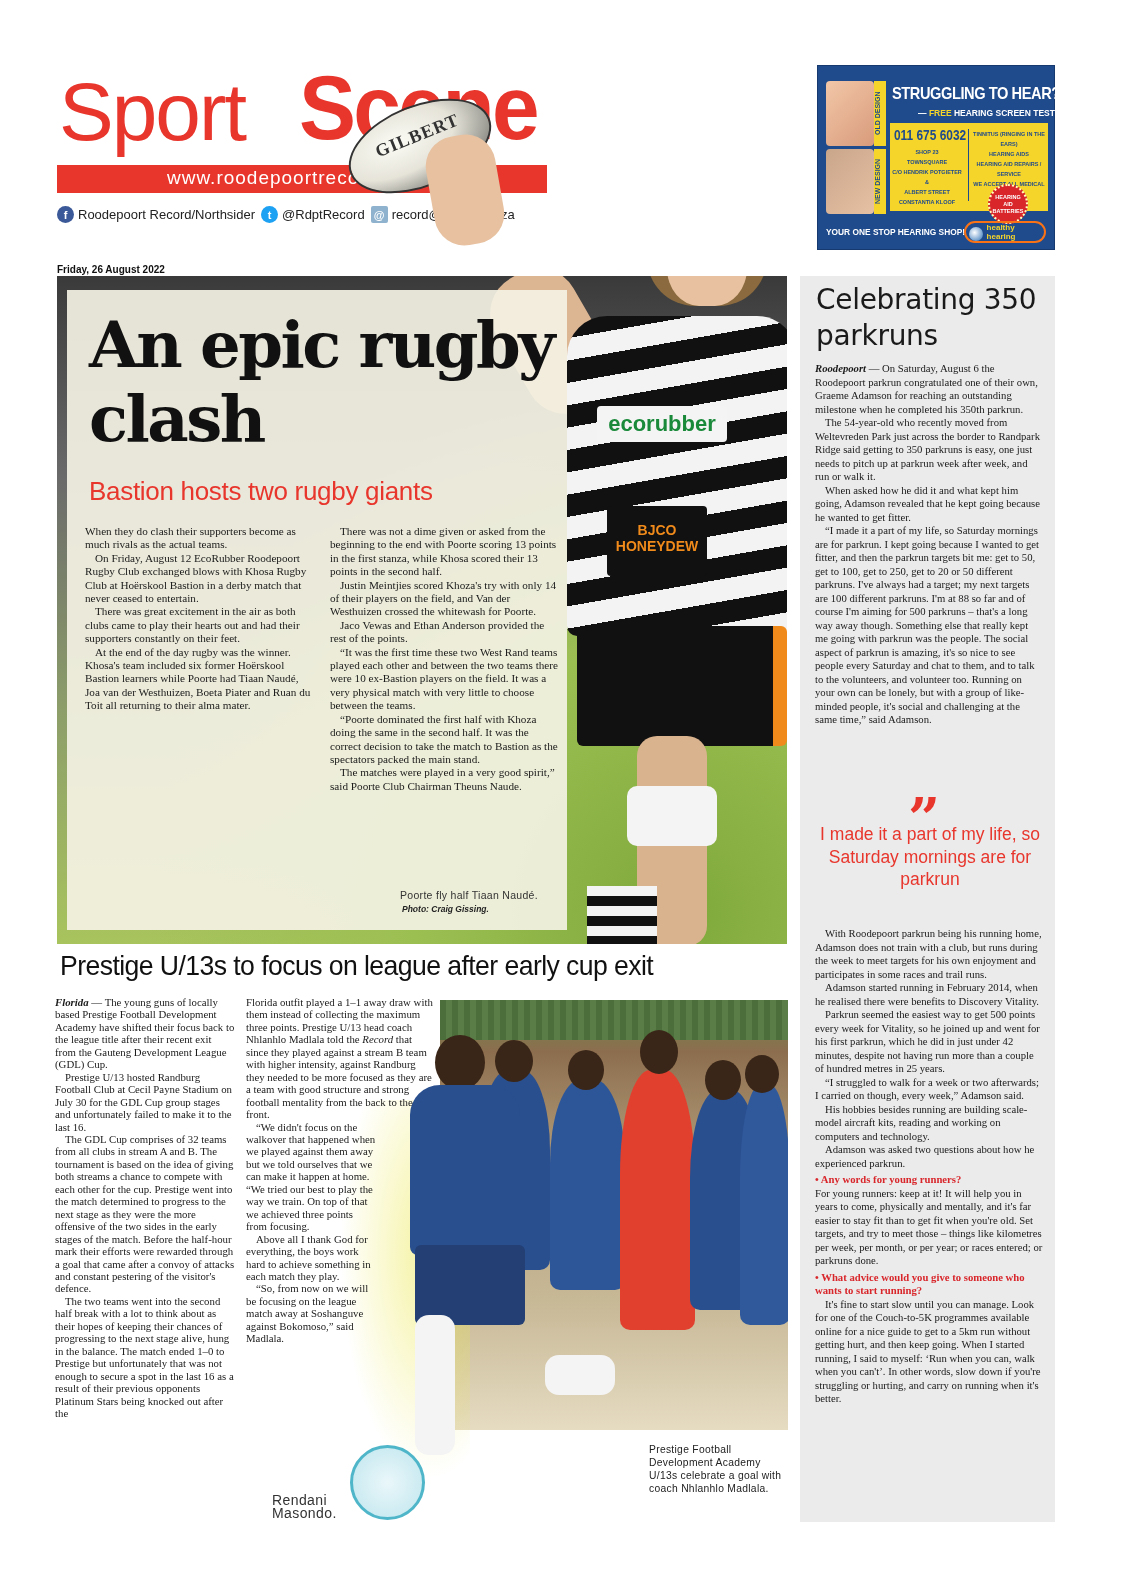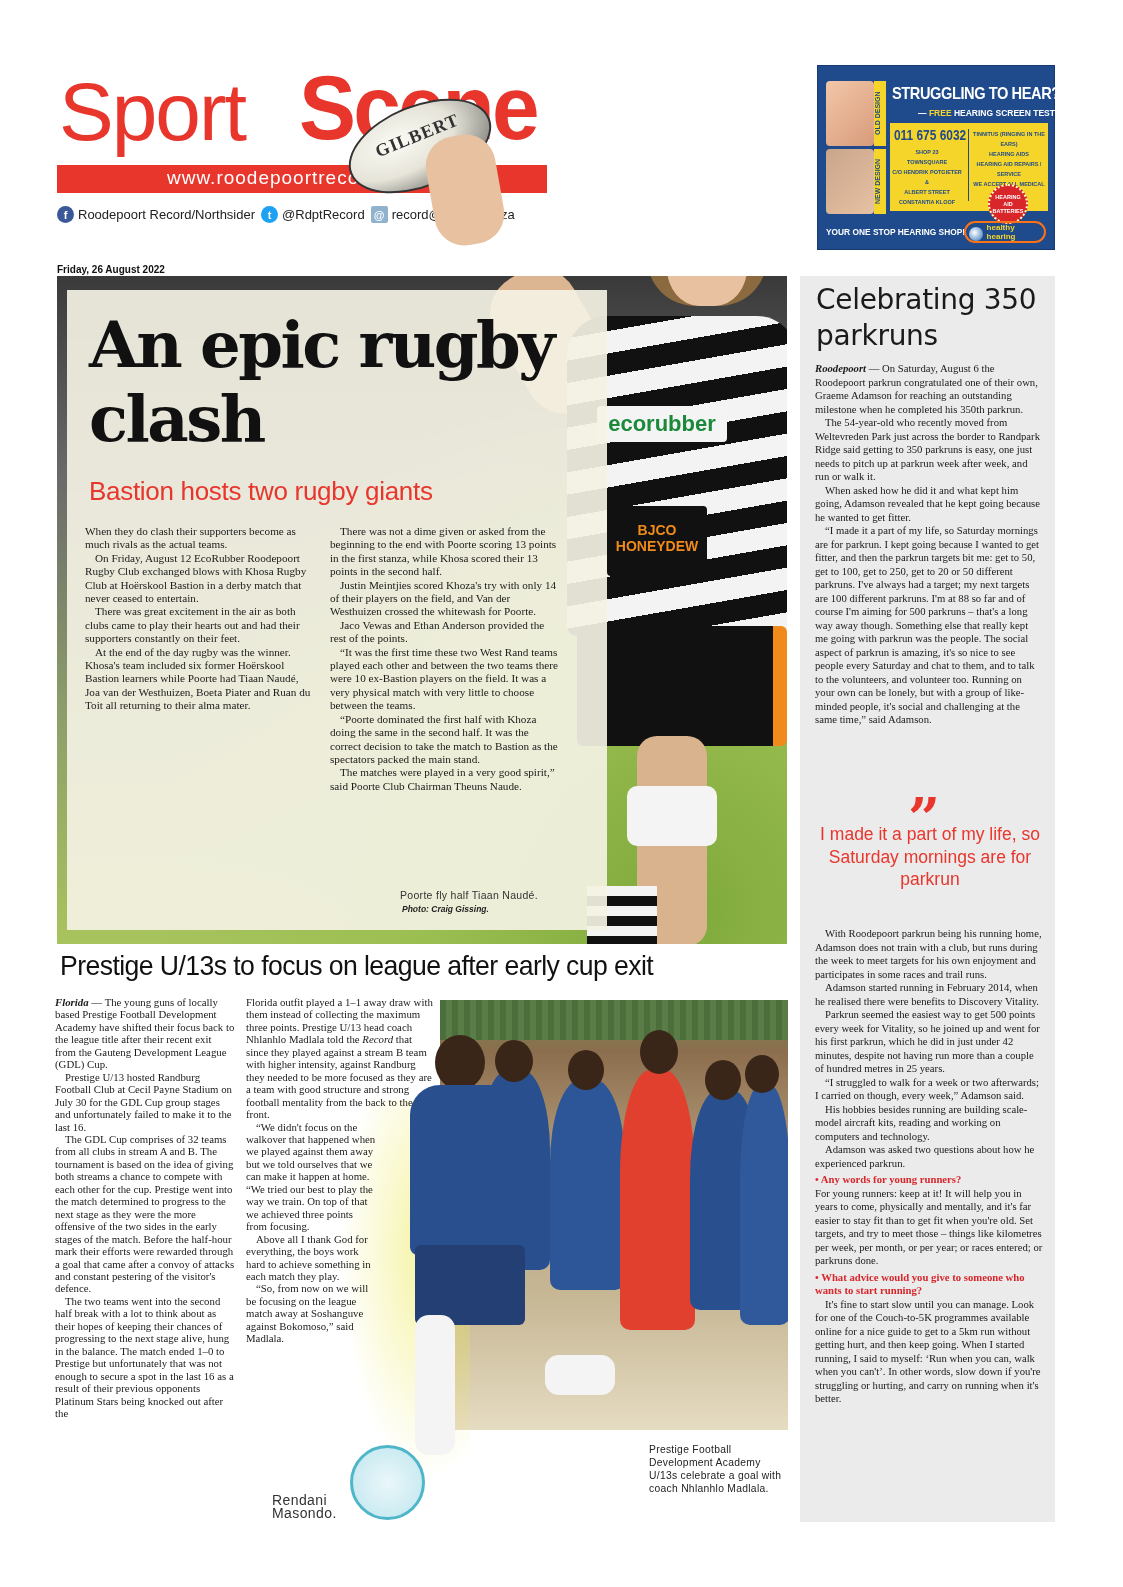--- a/index.html
+++ b/index.html
@@ -58,21 +58,21 @@
   .player .shorts { position: absolute; left: 50px; top: 560px; width: 210px; height: 120px; background: #111; border-radius: 6px; border-right: 14px solid #f08a1a; }
   .player .leg { position: absolute; left: 110px; top: 670px; width: 70px; height: 210px; background: #d9b28e; border-radius: 20px; }
   .player .tape { position: absolute; left: 100px; top: 720px; width: 90px; height: 60px; background: #f4f4f4; border-radius: 10px; }
   .player .sock { position: absolute; left: 60px; top: 820px; width: 70px; height: 60px; background: repeating-linear-gradient(0deg,#111 0 10px,#f4f4f4 10px 20px); }
   .player .arm { position: absolute; left: -20px; top: 200px; width: 90px; height: 150px; background: #dcb592; border-radius: 40px; transform: rotate(-30deg); }
   .ball { position: absolute; left: 345px; top: 105px; width: 150px; height: 82px; border-radius: 50%;
     background: radial-gradient(ellipse at 35% 35%, #fbfbf5 0%, #e6e4d9 45%, #8a8a84 80%, #3d3d3a 100%); transform: rotate(-22deg); border: 2px solid #333; }
   .ball-label { position: absolute; left: 30px; top: 18px; font-family: "Liberation Serif", serif; font-weight: bold; font-size: 18px; color: #333; letter-spacing: 1px; }
   .hand { position: absolute; left: 430px; top: 135px; width: 70px; height: 110px; background: #e7c1a0; border-radius: 30px; transform: rotate(-10deg); }
 
-  .rugby-panel { position: absolute; left: 67px; top: 290px; width: 540px; height: 640px; background: rgba(244,242,228,0.92); padding-left: 24px; }
+  .rugby-panel { position: absolute; left: 67px; top: 290px; width: 500px; height: 640px; background: rgba(244,242,228,0.92); padding-left: 24px; }
   .rugby-head { position: absolute; left: 22px; top: 18px; width: 470px; font-family: "DejaVu Serif", serif; font-weight: bold; font-size: 64px; line-height: 74px; letter-spacing: -2.5px; color: #111; }
   .rugby-deck { position: absolute; left: 22px; top: 186px; font-family: "Liberation Sans", sans-serif; font-size: 26px; color: #e8362d; letter-spacing: -0.3px; text-align: right; }
 
   .col { position: absolute; font-size: 11.2px; line-height: 13.4px; color: #1a1a1a; text-align: left; }
   .col p { text-indent: 10px; }
   .col p.noind { text-indent: 0; }
   .col .lead-bold { font-weight: bold; letter-spacing: 0.2px; }
   .col .dateline { font-style: italic; font-weight: bold; }
 
   .rugby-col1 { left: 85px; top: 525px; width: 230px; }

